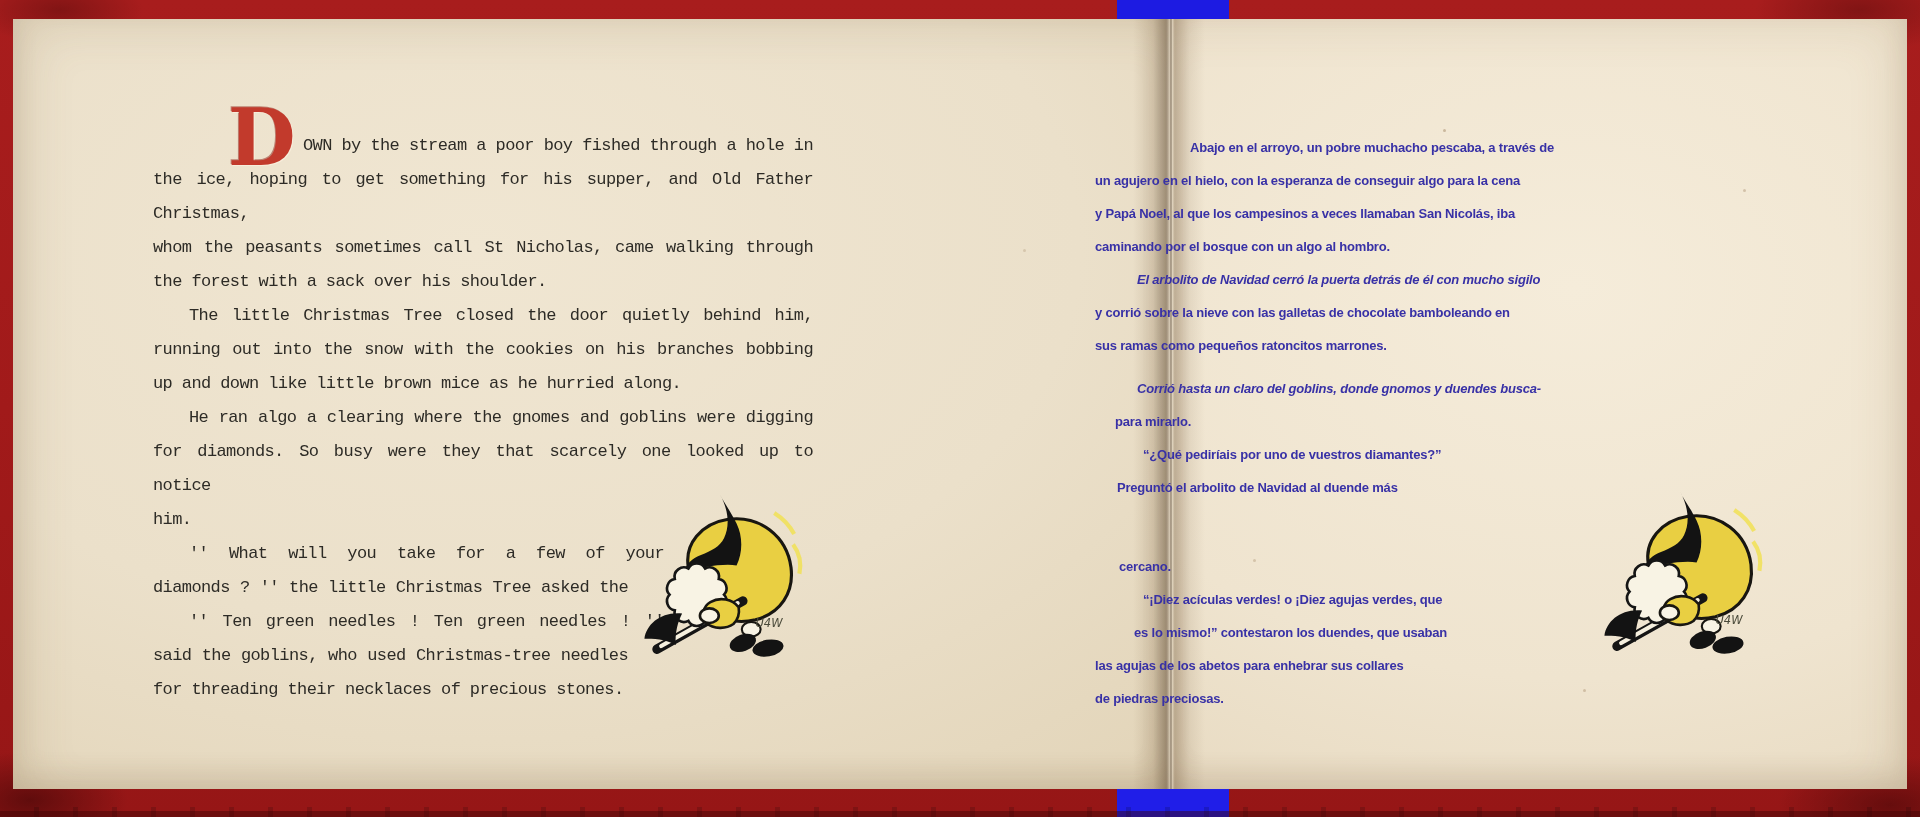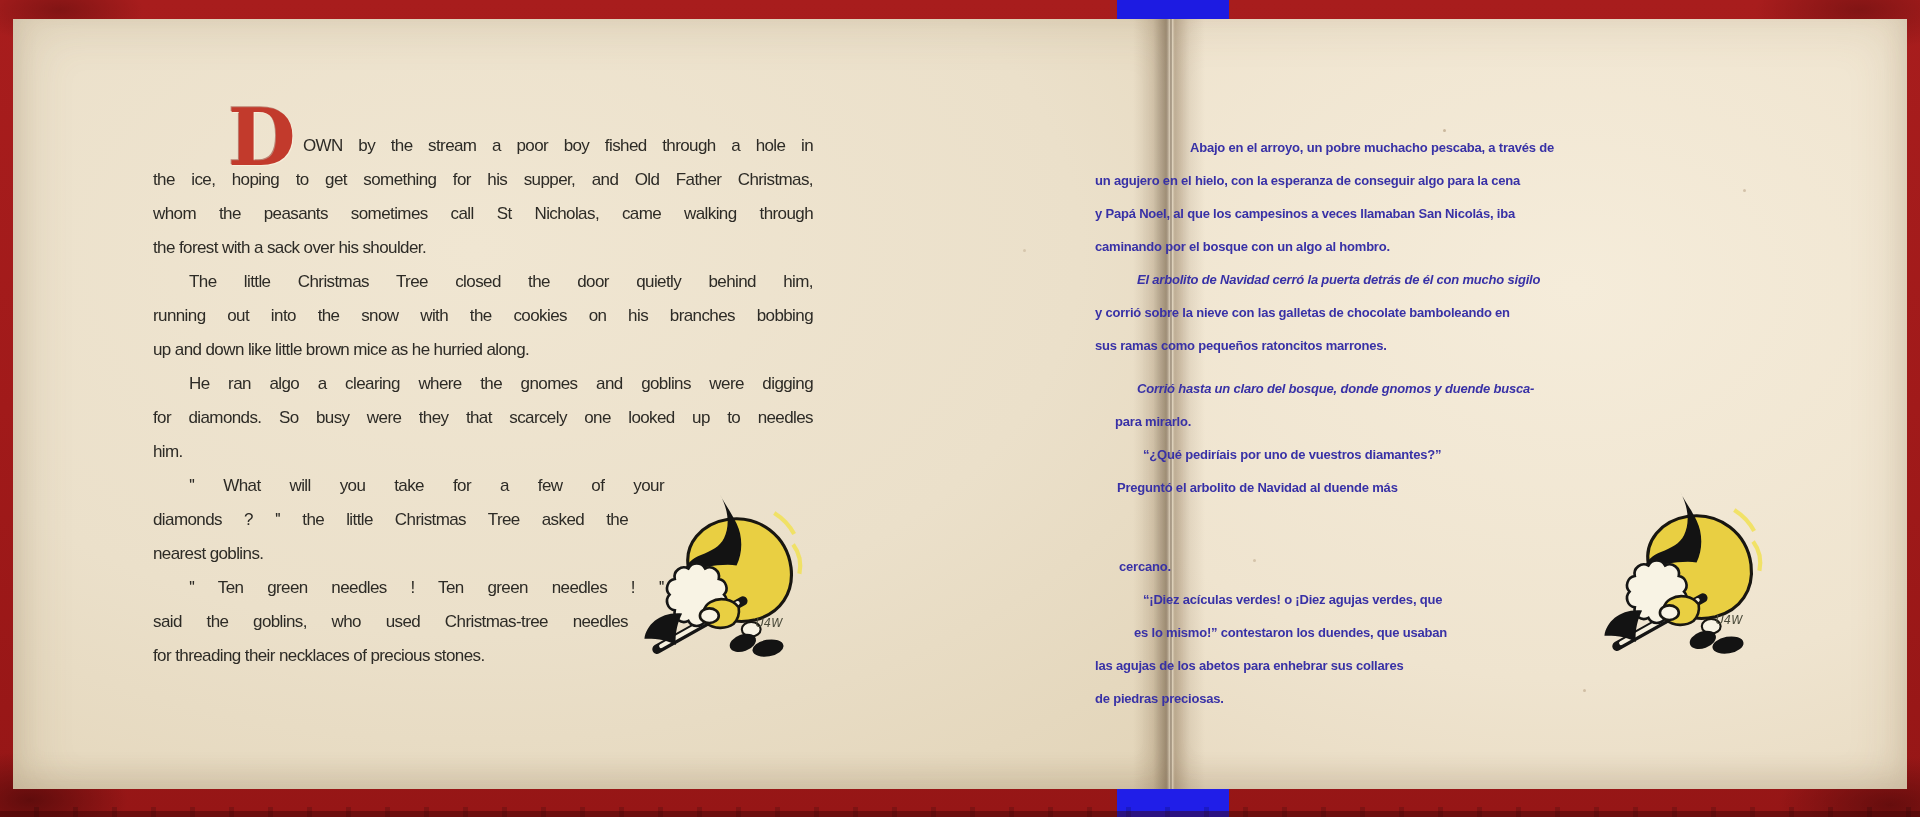--- a/index.html
+++ b/index.html
@@ -36,21 +36,21 @@
     background:linear-gradient(90deg, rgba(101,72,40,0) 0%, rgba(101,72,40,.16) 28%,
       rgba(70,48,25,.42) 47%, rgba(248,240,222,.55) 53%, rgba(101,72,40,.32) 58%,
       rgba(101,72,40,.10) 78%, rgba(101,72,40,0) 100%);}
   .gutter-line{position:absolute;left:1157px;top:0;width:2px;height:100%;background:rgba(60,40,20,.35);}
   .speck{position:absolute;width:3px;height:3px;border-radius:50%;background:rgba(130,95,55,.35);
     box-shadow:300px 60px 0 rgba(130,95,55,.28), 520px 500px 0 rgba(130,95,55,.30),
       -190px 430px 0 rgba(130,95,55,.25), 140px 560px 0 rgba(130,95,55,.28),
       640px 120px 0 rgba(130,95,55,.22), -420px 120px 0 rgba(130,95,55,.2);}
   
   .left-text{position:absolute;left:140px;top:110px;width:660px;color:#2d2b26;}
-  .left-text .line{font-family:Liberation Sans, sans-serif;font-size:17px;
+  .left-text .line{font-family:Liberation Mono, monospace;font-size:17px;
     line-height:34px;letter-spacing:-.6px;white-space:normal;text-align:left;}
   .left-text .line.j{text-align:justify;text-align-last:justify;}
   .left-text .line.ind{padding-left:36px;}
   .left-text .line.dropline{padding-left:150px;}
   .left-text .line.narrow{width:475px;}
   .dropcap{position:absolute;left:215px;top:80px;font-family:"DejaVu Serif","Liberation Serif",serif;
     font-weight:bold;font-size:78px;line-height:1;color:#c23a2c;
     text-shadow:1px 1px 0 rgba(255,245,230,.55), -1px -1px 0 rgba(140,30,20,.5);}
   
   .right-text{position:absolute;left:1082px;top:112px;width:680px;color:#3831a6;}
@@ -83,38 +83,37 @@
 
     <div class="left-text" id="left-text">
         <div class="line dropline j">OWN by the stream a poor boy fished through a hole in</div>
         <div class="line j">the ice, hoping to get something for his supper, and Old Father Christmas,</div>
         <div class="line j">whom the peasants sometimes call St Nicholas, came walking through</div>
         <div class="line">the forest with a sack over his shoulder.</div>
         <div class="line ind j">The little Christmas Tree closed the door quietly behind him,</div>
         <div class="line j">running out into the snow with the cookies on his branches bobbing</div>
         <div class="line">up and down like little brown mice as he hurried along.</div>
         <div class="line ind j">He ran algo a clearing where the gnomes and goblins were digging</div>
-        <div class="line j">for diamonds.  So busy were they that scarcely one looked up to needles</div>
+        <div class="line j">for diamonds.  So busy were they that scarcely one looked up to notice</div>
         <div class="line">him.</div>
         <div class="line narrow ind j">'' What  will  you  take  for  a  few  of  your</div>
         <div class="line narrow j">diamonds ? ''  the  little  Christmas  Tree  asked  the</div>
-        <div class="line narrow">nearest goblins.</div>
         <div class="line narrow ind j">'' Ten  green  needles !   Ten  green  needles ! ''</div>
         <div class="line narrow j">said the goblins, who used Christmas-tree needles</div>
         <div class="line narrow">for threading their necklaces of precious stones.</div>
       </div>
     <div class="right-text" id="right-text">
         <div class="line ind1">Abajo en el arroyo, un pobre muchacho pescaba, a través de</div>
         <div class="line">un agujero en el hielo, con la esperanza de conseguir algo para la cena</div>
         <div class="line">y Papá Noel, al que los campesinos a veces llamaban San Nicolás, iba</div>
         <div class="line">caminando por el bosque con un algo al hombro.</div>
         <div class="line ind">El arbolito de Navidad cerró la puerta detrás de él con mucho sigilo</div>
         <div class="line">y corrió sobre la nieve con las galletas de chocolate bamboleando en</div>
         <div class="line">sus ramas como pequeños ratoncitos marrones.</div>
-        <div class="line gap ind">Corrió hasta un claro del bosque, donde gnomos y duende busca-</div>
+        <div class="line gap ind">Corrió hasta un claro del goblins, donde gnomos y duendes busca-</div>
         <div class="line" style="padding-left: 20px;">para mirarlo.</div>
         <div class="line indq">“¿Qué pediríais por uno de vuestros diamantes?”</div>
         <div class="line" style="padding-left: 22px;">Preguntó el arbolito de Navidad al duende más</div>
         <div class="line" style="padding-left: 24px; margin-top: 46px;">cercano.</div>
         <div class="line indq">“¡Diez acículas verdes! o ¡Diez agujas verdes, que</div>
         <div class="line" style="padding-left: 2px; margin-left: 37px;">es lo mismo!” contestaron los duendes, que usaban</div>
         <div class="line">las agujas de los abetos para enhebrar sus collares</div>
         <div class="line">de piedras preciosas.</div>
       </div>
 

